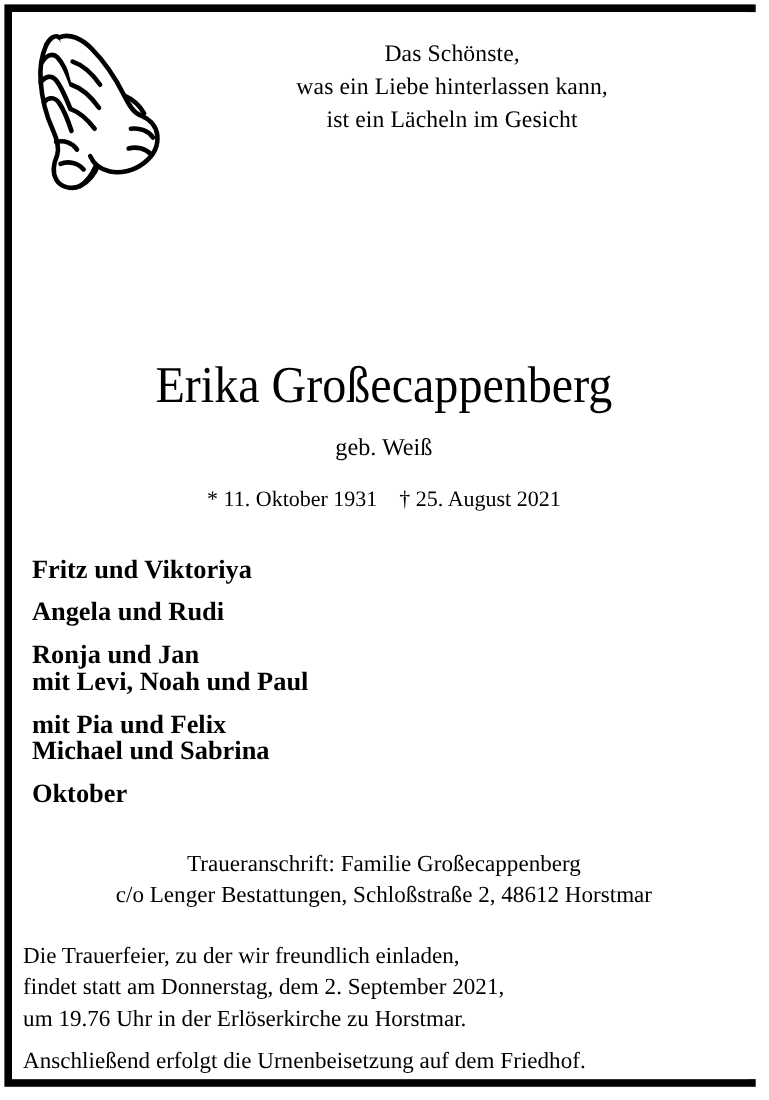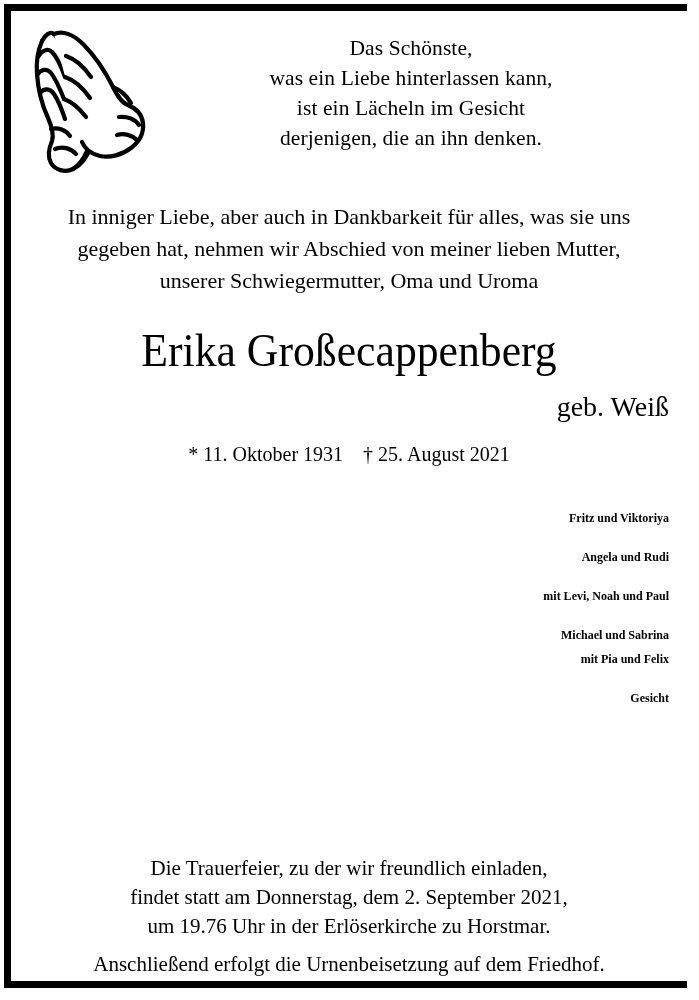--- a/index.html
+++ b/index.html
@@ -81,22 +81,22 @@
     font-weight: normal;
     transform: scaleX(0.93);
     transform-origin: center top;
     white-space: nowrap;
   }
   .maiden {
     position: absolute;
     left: 18px;
     top: 383px;
     width: 640px;
-    text-align: right;
-    font-size: 28px;
+    text-align: center;
+    font-size: 22px;
     line-height: 26px;
     white-space: nowrap;
   }
   .dates {
     position: absolute;
     left: 18px;
     top: 429px;
     width: 640px;
     text-align: center;
     font-size: 20px;
@@ -104,23 +104,23 @@
     white-space: nowrap;
   }
   .dates .gap { display: inline-block; width: 20px; }
 
   
   .family {
     position: absolute;
     left: 18px;
     top: 495px;
     width: 640px;
-    text-align: right;
+    text-align: left;
     font-weight: bold;
-    font-size: 12px;
+    font-size: 24px;
   }
   .family-group { margin-bottom: 15px; }
   .family-group:last-child { margin-bottom: 0; }
   .family-group div {
     line-height: 24px;
     white-space: nowrap;
   }
 
   
   .address {
@@ -133,21 +133,20 @@
     line-height: 28px;
   }
   .address div { white-space: nowrap; }
 
   
   .details {
     position: absolute;
     left: 10px;
     top: 843px;
     width: 656px;
-    text-align: center;
     font-size: 21px;
     line-height: 29px;
   }
   .details div { white-space: nowrap; }
   .details .spacer { height: 9px; line-height: 9px; }
 </style>
 </head>
 <body>
 
 <div class="notice">
@@ -188,54 +187,53 @@
 
           <path d="M52 152 C58 148 63 141 66 134"></path>
         </g>
       </svg>
     </div>
 
     <div class="verse">
       <div>Das Schönste,</div>
       <div>was ein Liebe hinterlassen kann,</div>
       <div>ist ein Lächeln im Gesicht</div>
-      <div>derjenigen, die an ihn denken.</div>
-    </div>
-
-    <div class="intro">
-      <div>In inniger Liebe, aber auch in Dankbarkeit für alles, was sie uns</div>
-      <div>gegeben hat, nehmen wir Abschied von meiner lieben Mutter,</div>
-      <div>unserer Schwiegermutter, Oma und Uroma</div>
-    </div>
+    </div>
+
 
     <div class="name">Erika Großecappenberg</div>
     <div class="maiden">geb. Weiß</div>
     <div class="dates">
       <span>* 11. Oktober 1931</span><span class="gap"></span><span>† 25. August 2021</span>
     </div>
 
     <div class="family">
       <div class="family-group">
         <div>Fritz und Viktoriya</div>
       </div>
       <div class="family-group">
         <div>Angela und Rudi</div>
       </div>
       <div class="family-group">
+        <div>Ronja und Jan</div>
         <div>mit Levi, Noah und Paul</div>
       </div>
       <div class="family-group">
+        <div>mit Pia und Felix</div>
         <div>Michael und Sabrina</div>
-        <div>mit Pia und Felix</div>
-      </div>
-      <div class="family-group">
-        <div>Gesicht</div>
-      </div>
-    </div>
-
+      </div>
+      <div class="family-group">
+        <div>Oktober</div>
+      </div>
+    </div>
+
+    <div class="address">
+      <div>Traueranschrift: Familie Großecappenberg</div>
+      <div>c/o Lenger Bestattungen, Schloßstraße 2, 48612 Horstmar</div>
+    </div>
 
     <div class="details">
       <div>Die Trauerfeier, zu der wir freundlich einladen,</div>
       <div>findet statt am Donnerstag, dem 2. September 2021,</div>
       <div>um 19.76 Uhr in der Erlöserkirche zu Horstmar.</div>
       <div class="spacer"></div>
       <div>Anschließend erfolgt die Urnenbeisetzung auf dem Friedhof.</div>
     </div>
 
   </div>

